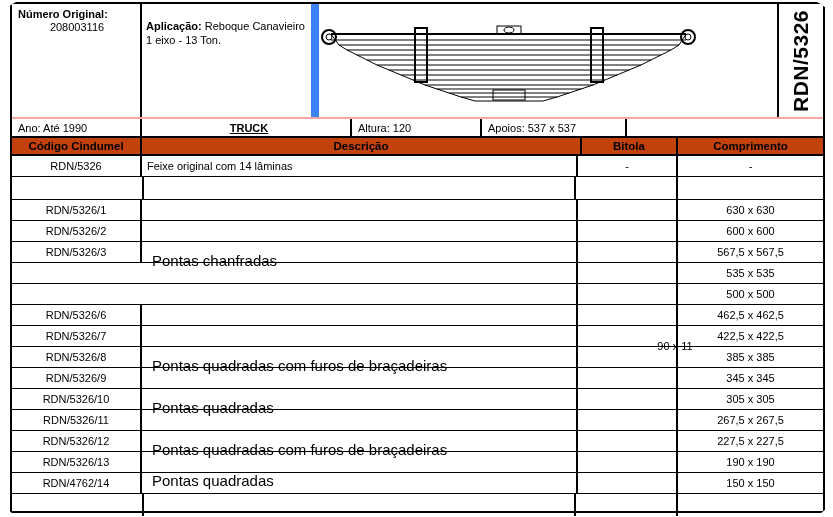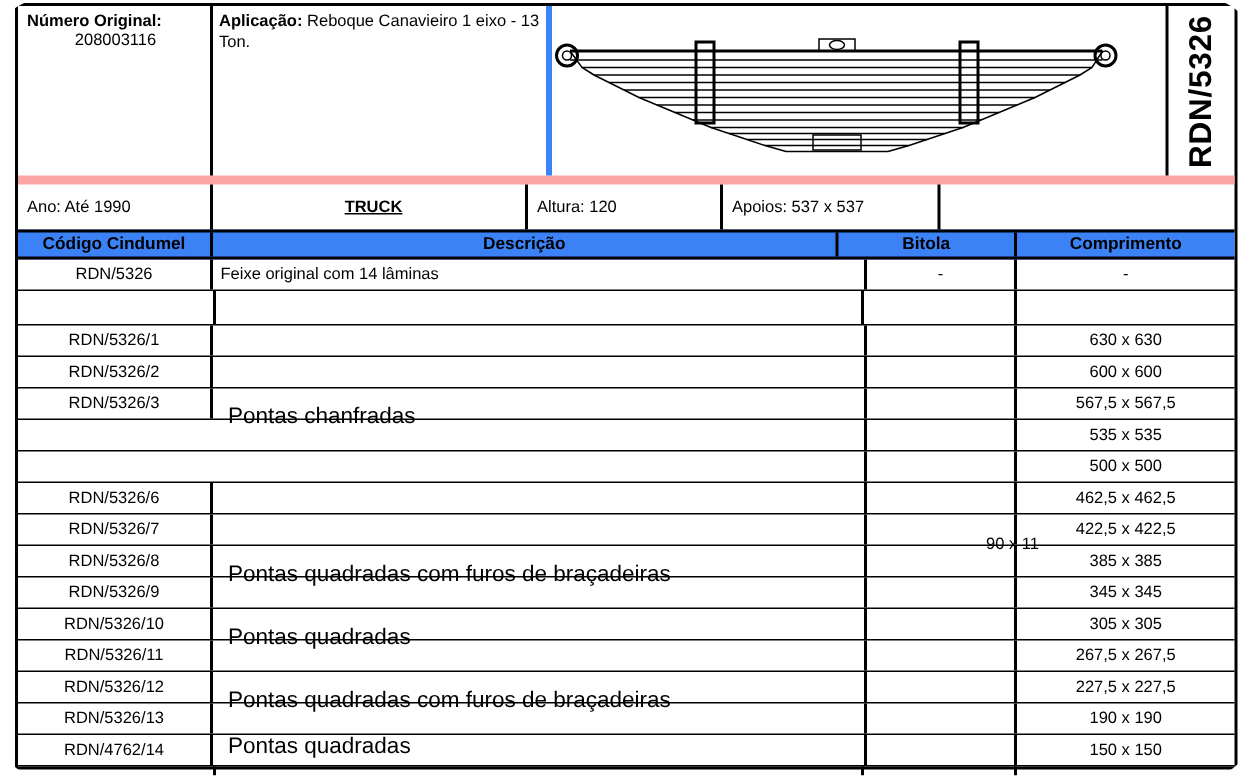--- a/index.html
+++ b/index.html
@@ -46,23 +46,23 @@
     font-size: 11px;
   }
   .hdr-orig .lbl {
     font-weight: bold;
   }
   .hdr-orig .val {
     text-align: center;
     padding-top: 1px;
   }
   .hdr-app {
-    width: 226px;
-    border-right: 4px solid #3b82f6;
-    padding: 4px 4px 0 4px;
+    width: 177px;
+    border-right: 8px solid #3b82f6;
+    padding: 16px 4px 0 4px;
     font-size: 11px;
     line-height: 1.25;
   }
   .hdr-app .lbl {
     font-weight: bold;
   }
   .hdr-img {
     flex: 1 1 auto;
     border-right: 2px solid #000;
     position: relative;
@@ -77,22 +77,22 @@
   .hdr-code .rot {
     transform: rotate(-90deg);
     white-space: nowrap;
     font-size: 21px;
     font-weight: bold;
     letter-spacing: 0.5px;
   }
   
   .spec-row {
     display: flex;
-    height: 36px;
-    border-top: 6px solid #fca5a5;
+    height: 19px;
+    border-top: 2px solid #fca5a5;
     box-sizing: border-box;
     font-size: 11px;
   }
   .spec-row .cell {
     display: flex;
     align-items: center;
     border-right: 2px solid #000;
     box-sizing: border-box;
     padding-left: 6px;
   }
@@ -107,35 +107,35 @@
   .sp-furo { width: 150px; }
   .sp-alt { width: 130px; }
   .sp-ap { width: 145px; text-align: center; }
   .sp-blank { flex: 1 1 auto; border-right: none !important; }
   
   .thead {
     display: flex;
     height: 20px;
     border-top: 2px solid #000;
     border-bottom: 2px solid #000;
-    background: #3b82f6;
+    background: #c2410c;
     box-sizing: border-box;
     font-size: 11.5px;
     font-weight: bold;
   }
   .thead .cell {
     display: flex;
     align-items: center;
     justify-content: center;
     border-right: 2px solid #000;
     box-sizing: border-box;
   }
   .col-code { width: 130px; }
   .col-desc { flex: 1 1 auto; }
-  .col-bit  { width: 119px; }
+  .col-bit  { width: 96px; }
   .col-comp { width: 145px; border-right: none !important; }
   
   .tbody { font-size: 11px; }
   .trow {
     display: flex;
     height: 21px;
     box-sizing: border-box;
     border-bottom: 1px solid #000;
   }
   .trow .cell {

